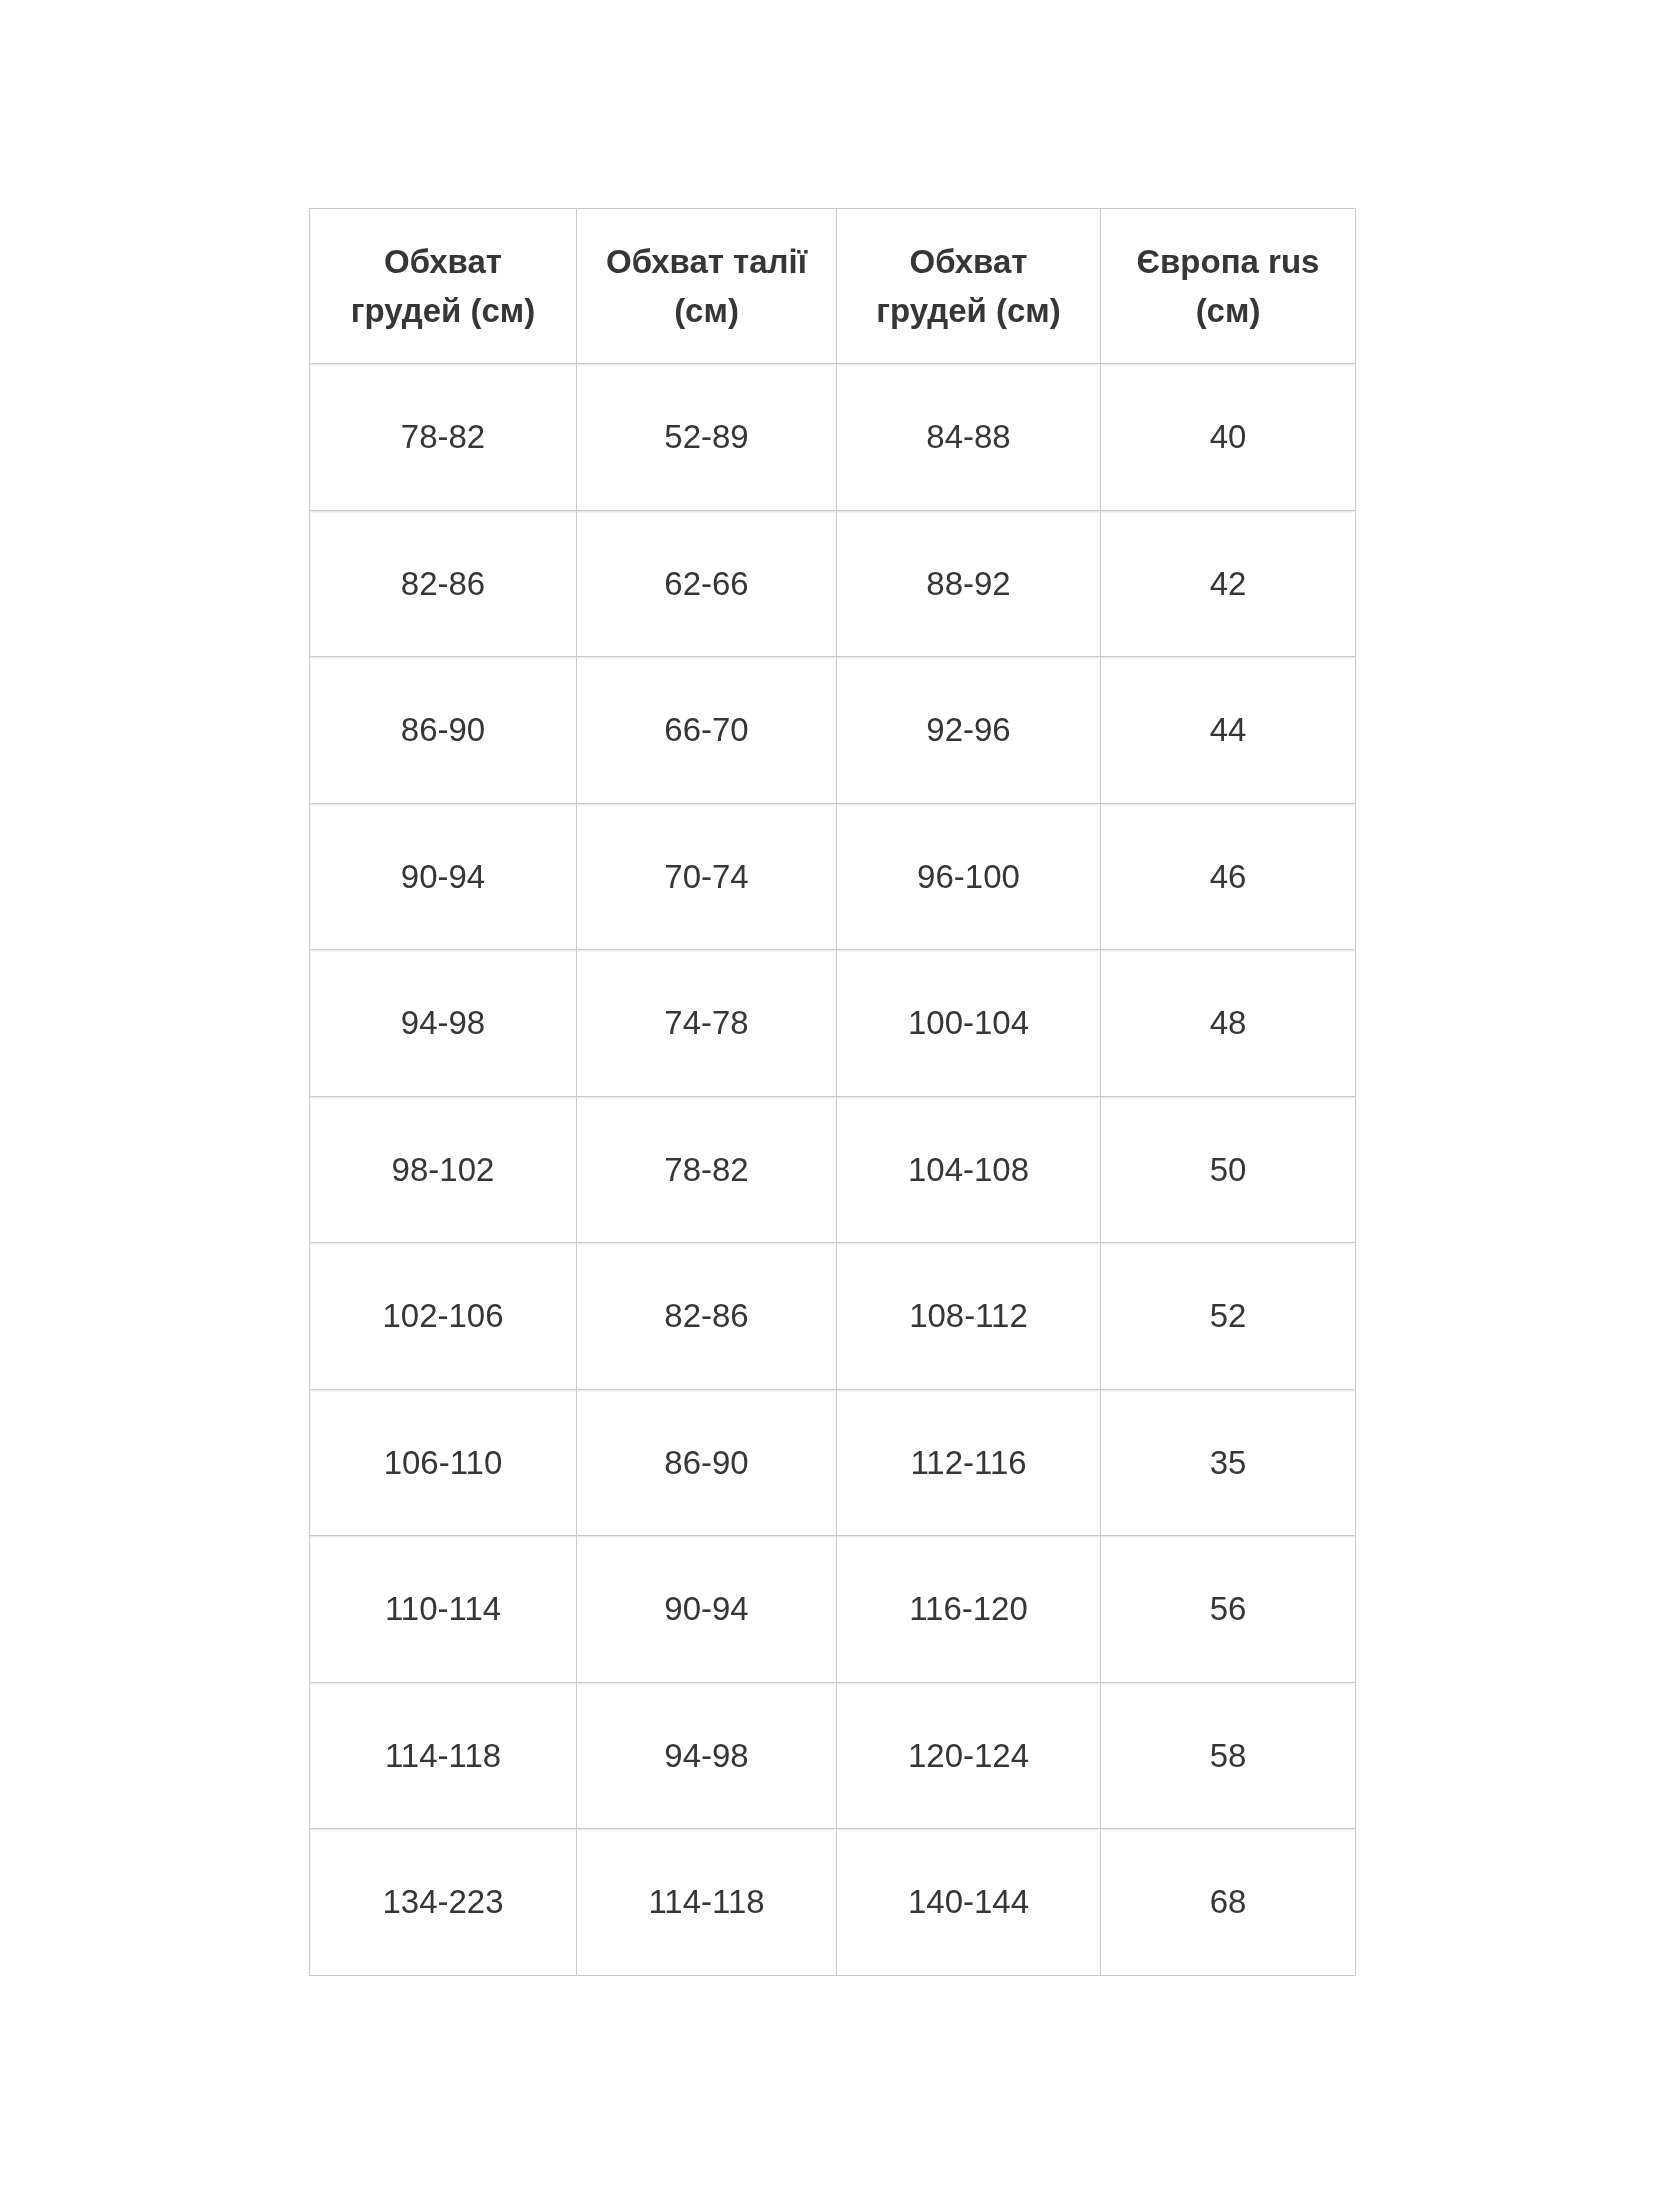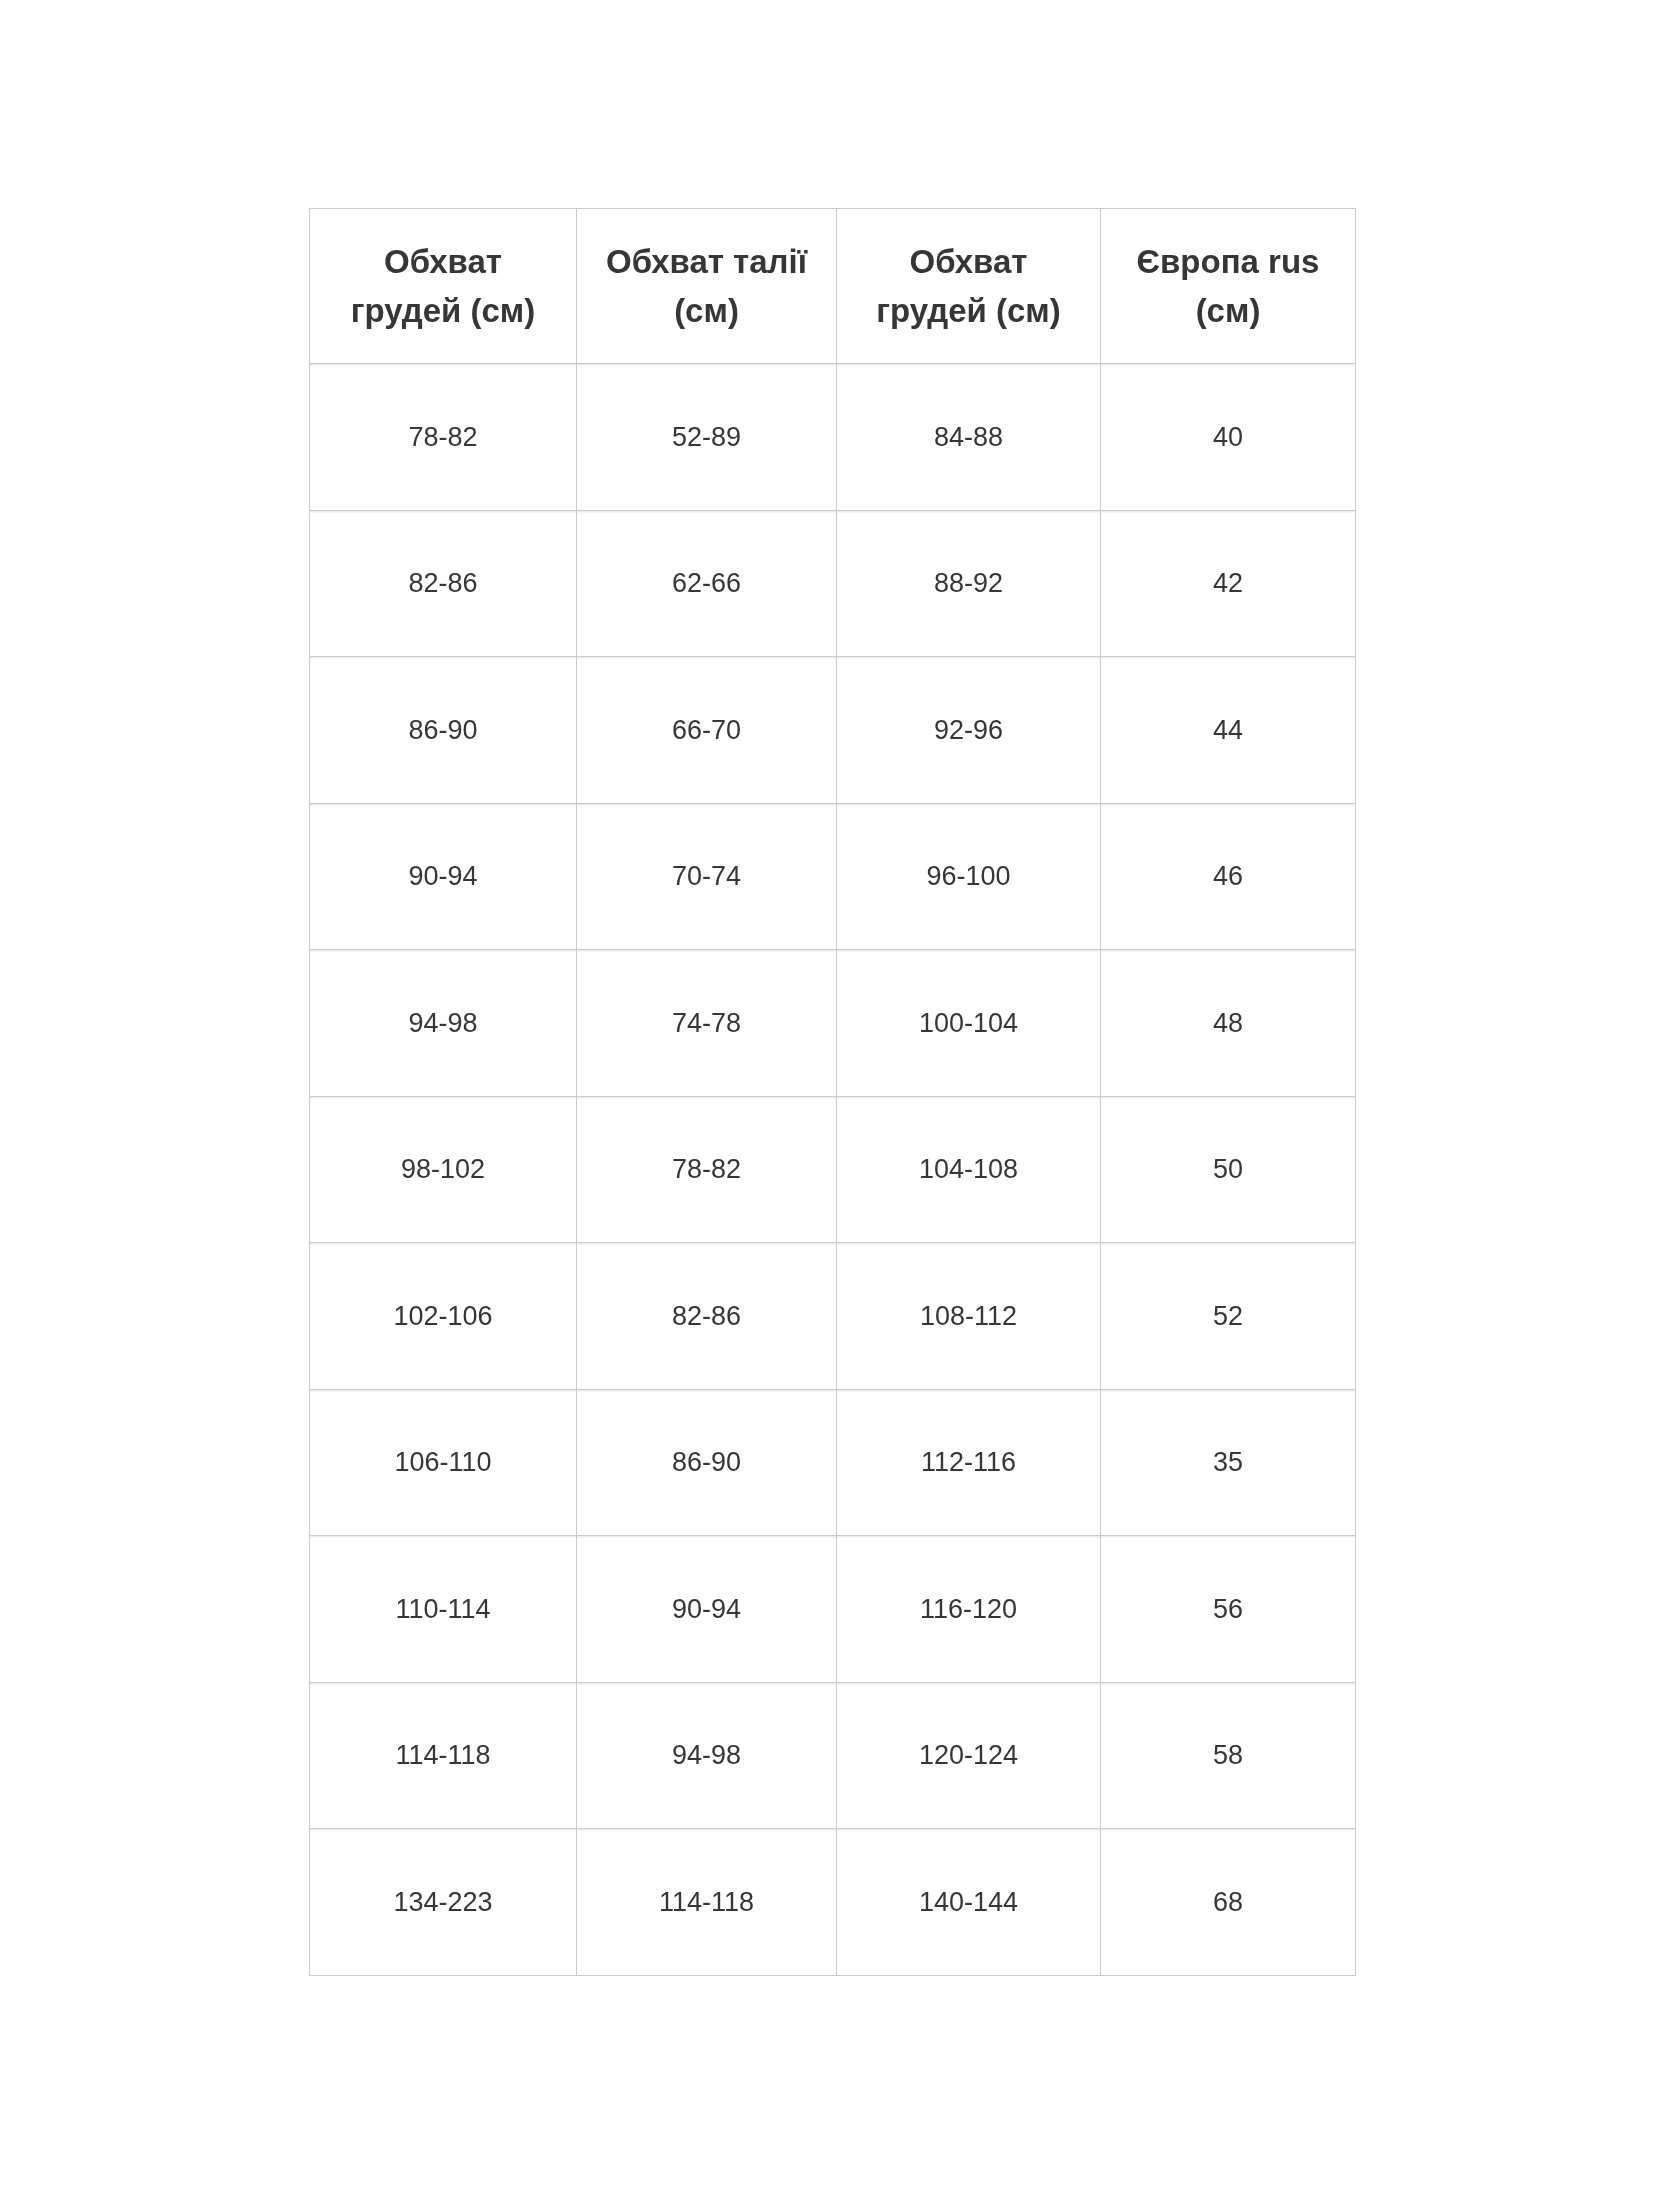--- a/index.html
+++ b/index.html
@@ -38,21 +38,21 @@
     padding: 0 23px;
     overflow: hidden;
   }
   .size-table th {
     font-size: 33px;
     font-weight: bold;
     height: 154px;
     line-height: 1.5;
   }
   .size-table td {
-    font-size: 27px;
+    font-size: 33px;
     font-weight: 400;
     height: 104px;
     line-height: 1.2;
     white-space: nowrap;
     
     box-shadow: inset 0 1.6px 0 #ededed;
   }
 </style>
 </head>
 <body>

